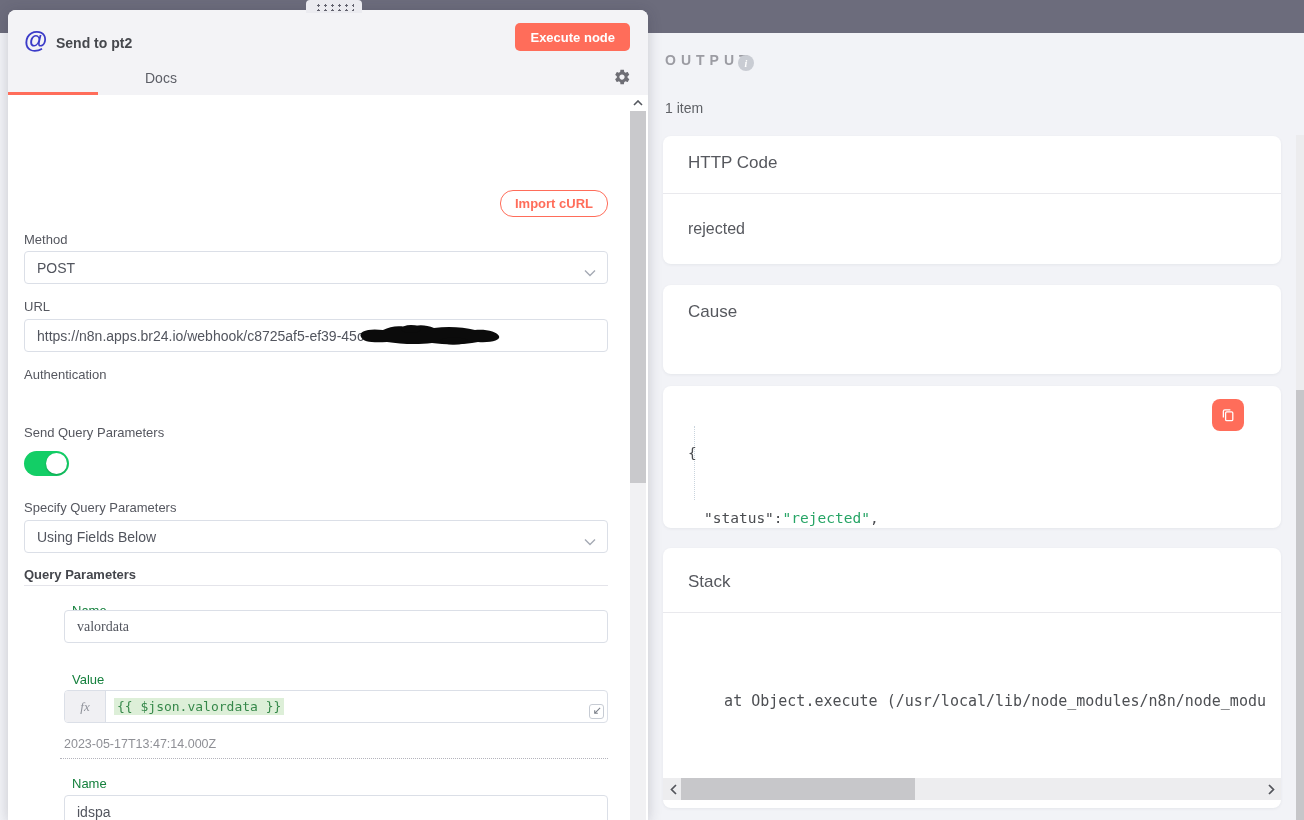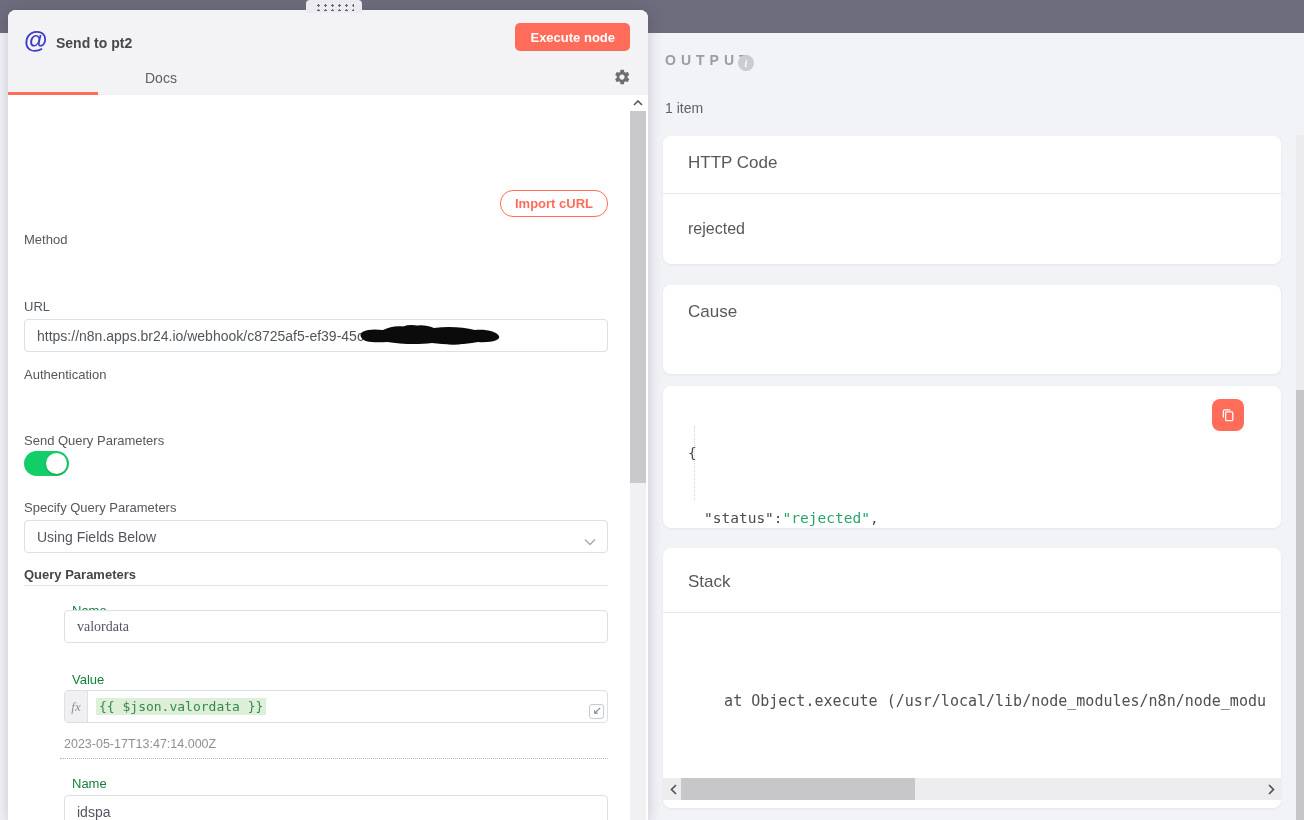--- a/index.html
+++ b/index.html
@@ -54,21 +54,21 @@
     border-radius:50%; box-shadow:0 1px 2px rgba(0,0,0,.25); }
 
   .section-label { position:absolute; left:16px; top:472px; font-size:13px; font-weight:700; color:#44464c; }
   .section-divider { position:absolute; left:16px; top:490px; width:584px; height:1px; background:#e4e4ea; }
 
   .sub-label { position:absolute; left:64px; font-size:13px; color:#15803d;text-align:center; }
   .sub-inp { left:56px; width:544px; }
 
   .expr { position:absolute; left:56px; width:544px; height:33px; border:1px solid #dbdfe7;
     border-radius:4px; background:#fff; display:flex; align-items:stretch; }
-  .fx-box { width:23px; background:#f0f0f3; border-right:1px solid #dbdfe7; border-radius:3px 0 0 3px;
+  .fx-box { width:41px; background:#f0f0f3; border-right:1px solid #dbdfe7; border-radius:3px 0 0 3px;
     display:flex; align-items:center; justify-content:center; font-family:"Liberation Serif", serif;
     font-style:italic; font-size:13px; color:#8f929a; }
   .expr-text { display:flex; align-items:center; padding-left:8px; }
   .expr-chip { background:#ddefd8; color:#36884a; font-family:"DejaVu Sans Mono", monospace;
     font-size:13px; padding:1px 3px; }
   .expand-ic { position:absolute; right:3px; bottom:3px; width:15px; height:15px; border:1px solid #c7ccd4;
     border-radius:3px; background:#fff; display:flex; align-items:center; justify-content:center; cursor:pointer; }
   .hint { position:absolute; left:56px; font-size:12.5px; color:#8f9096; }
   .dotted-div { position:absolute; left:52px; top:663px; width:548px; border-top:1px dotted #b4b4bc; }
 
@@ -138,36 +138,42 @@
           <path fill="#6e6e75" d="M19.4 13c.04-.33.06-.66.06-1s-.02-.67-.07-1l2.03-1.58c.18-.14.23-.41.11-.61l-1.92-3.32c-.12-.21-.37-.29-.59-.21l-2.39.96c-.5-.38-1.03-.7-1.62-.94L14.64 2.8c-.03-.23-.23-.4-.47-.4h-3.84c-.24 0-.44.17-.47.4l-.36 2.54c-.59.24-1.13.57-1.62.94l-2.39-.96c-.22-.08-.47 0-.59.21L3 8.85c-.12.2-.07.47.11.61L5.14 11c-.05.33-.08.66-.08 1s.03.67.08 1l-2.03 1.58c-.18.14-.23.41-.11.61l1.92 3.32c.12.21.37.29.59.21l2.39-.96c.5.38 1.03.7 1.62.94l.36 2.54c.03.23.23.4.47.4h3.84c.24 0 .44-.17.47-.4l.36-2.54c.59-.24 1.13-.57 1.62-.94l2.39.96c.22.08.47 0 .59-.21l1.92-3.32c.12-.2.07-.47-.11-.61L19.4 13zM12 15.5c-1.93 0-3.5-1.57-3.5-3.5s1.57-3.5 3.5-3.5 3.5 1.57 3.5 3.5-1.57 3.5-3.5 3.5z"></path>
         </svg>
     </span>
   </div>
 
   <div class="panel-body">
 
     <button class="import-curl">Import cURL</button>
 
     <span class="field-label" style="top:137px">Method</span>
+    <div class="sel" style="top:156px">
+      <span>POST</span>
+      <span class="chev"><svg width="12" height="8" viewBox="0 0 12 8">
+            <path d="M1 1.5 L6 6.5 L11 1.5" fill="none" stroke="#a5aab4" stroke-width="1.4"></path>
+          </svg></span>
+    </div>
 
     <span class="field-label" style="top:204px">URL</span>
     <div class="url-wrap">
       <input class="inp" style="position: absolute;" readonly="" value="https://n8n.apps.br24.io/webhook/c8725af5-ef39-45c7">
       <span class="redact">
         <svg width="152" height="26" viewBox="0 0 152 26">
           <path d="M7 14 C4 8 15 5 29 7 C37 3 46 2 56 5 C63 1 72 2 80 5 C94 3 109 4 121 7 C133 6 143 9 145 13 C147 17 137 20 124 19 C110 22 92 22 78 20 C63 22 46 21 33 19 C19 20 9 19 7 14 Z" fill="#0b0b0b"></path>
           <ellipse cx="57" cy="6" rx="10" ry="4" fill="#0b0b0b"></ellipse>
           <ellipse cx="100" cy="18" rx="14" ry="3.5" fill="#0b0b0b"></ellipse>
         </svg>
       </span>
     </div>
 
     <span class="field-label" style="top:272px">Authentication</span>
 
-    <span class="field-label" style="top:338px">Send Query Parameters</span>
+    <span class="field-label" style="top:330px">Send Query Parameters</span>
     <div class="toggle">
       <div class="toggle-knob"></div>
     </div>
 
     <span class="field-label" style="top:405px">Specify Query Parameters</span>
     <div class="sel" style="top:425px">
       <span>Using Fields Below</span>
       <span class="chev"><svg width="12" height="8" viewBox="0 0 12 8">
             <path d="M1 1.5 L6 6.5 L11 1.5" fill="none" stroke="#a5aab4" stroke-width="1.4"></path>
           </svg></span>

